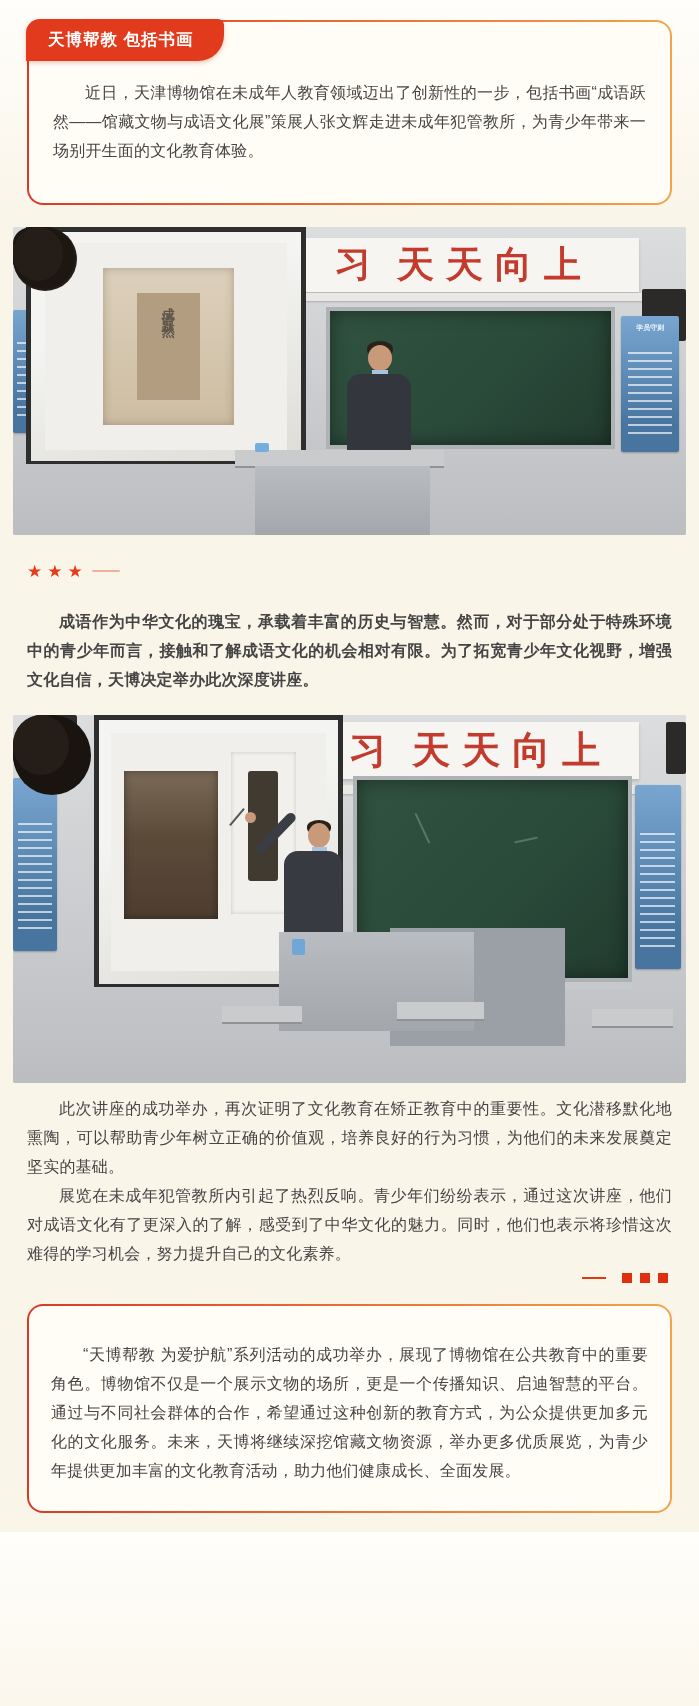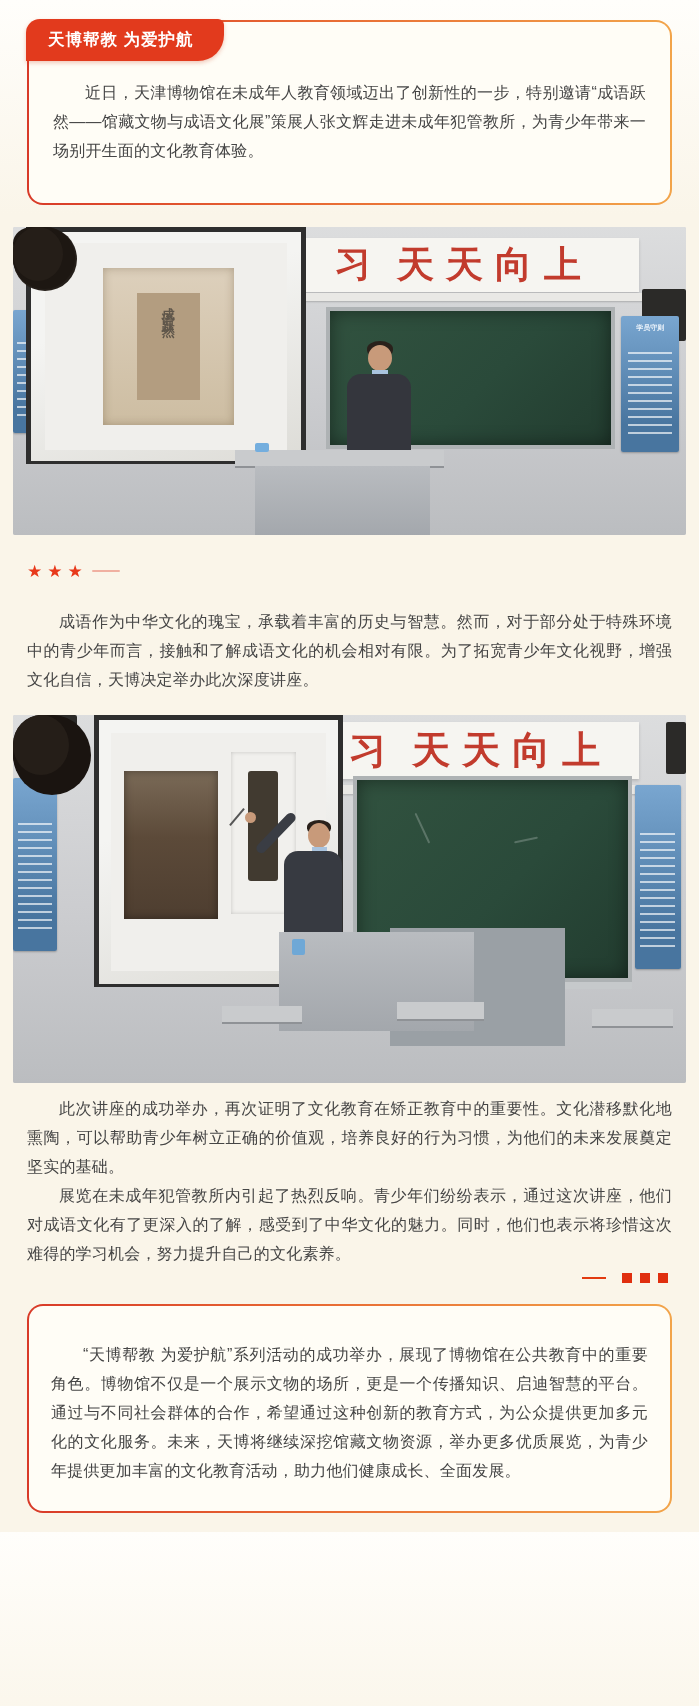--- a/index.html
+++ b/index.html
@@ -88,23 +88,23 @@
   .podium{background:linear-gradient(180deg,#b9bcc0 0%,#a3a7ac 100%);}
 </style>
 </head>
 <body>
 
 <div class="page">
 
   <div class="gbox">
     <div class="gbox-inner intro-inner">
       <div class="badge">
-        <span>天博帮教 为爱护航</span>
-      </div>
-      <p class="para">近日，天津博物馆在未成年人教育领域迈出了创新性的一步，特别邀请“成语跃然——馆藏文物与成语文化展”策展人张文辉走进未成年犯管教所，为青少年带来一场别开生面的文化教育体验。</p>
+        <span>天博帮教 包括书画</span>
+      </div>
+      <p class="para">近日，天津博物馆在未成年人教育领域迈出了创新性的一步，包括书画“成语跃然——馆藏文物与成语文化展”策展人张文辉走进未成年犯管教所，为青少年带来一场别开生面的文化教育体验。</p>
     </div>
   </div>
 
   <figure class="photo photo1">
     <div class="wall"></div>
 
     <div class="banner" style="left:41%;top:3.5%;width:52%;height:17.5%;">
       <span class="banner-partial" style="font-size:36px;">习</span>
       <span class="banner-text" style="font-size:37px;letter-spacing:12px;">天天向上</span>
     </div>
@@ -160,21 +160,21 @@
     </div>
   </figure>
 
   <div class="stars">
     <span class="star">★</span>
     <span class="star">★</span>
     <span class="star">★</span>
     <span class="star-line"></span>
   </div>
 
-  <section class="text-block" style="margin-top:27px;">
+  <section class="text-block" style="margin-top:27px;font-weight:bold;">
     <p class="para">成语作为中华文化的瑰宝，承载着丰富的历史与智慧。然而，对于部分处于特殊环境中的青少年而言，接触和了解成语文化的机会相对有限。为了拓宽青少年文化视野，增强文化自信，天博决定举办此次深度讲座。</p>
   </section>
 
   <figure class="photo photo2">
     <div class="wall"></div>
 
     <div class="banner" style="left:46%;top:2%;width:47%;height:15.5%;">
       <span class="banner-partial" style="font-size:37px;">习</span>
       <span class="banner-text" style="font-size:38px;letter-spacing:12px;">天天向上</span>
     </div>

